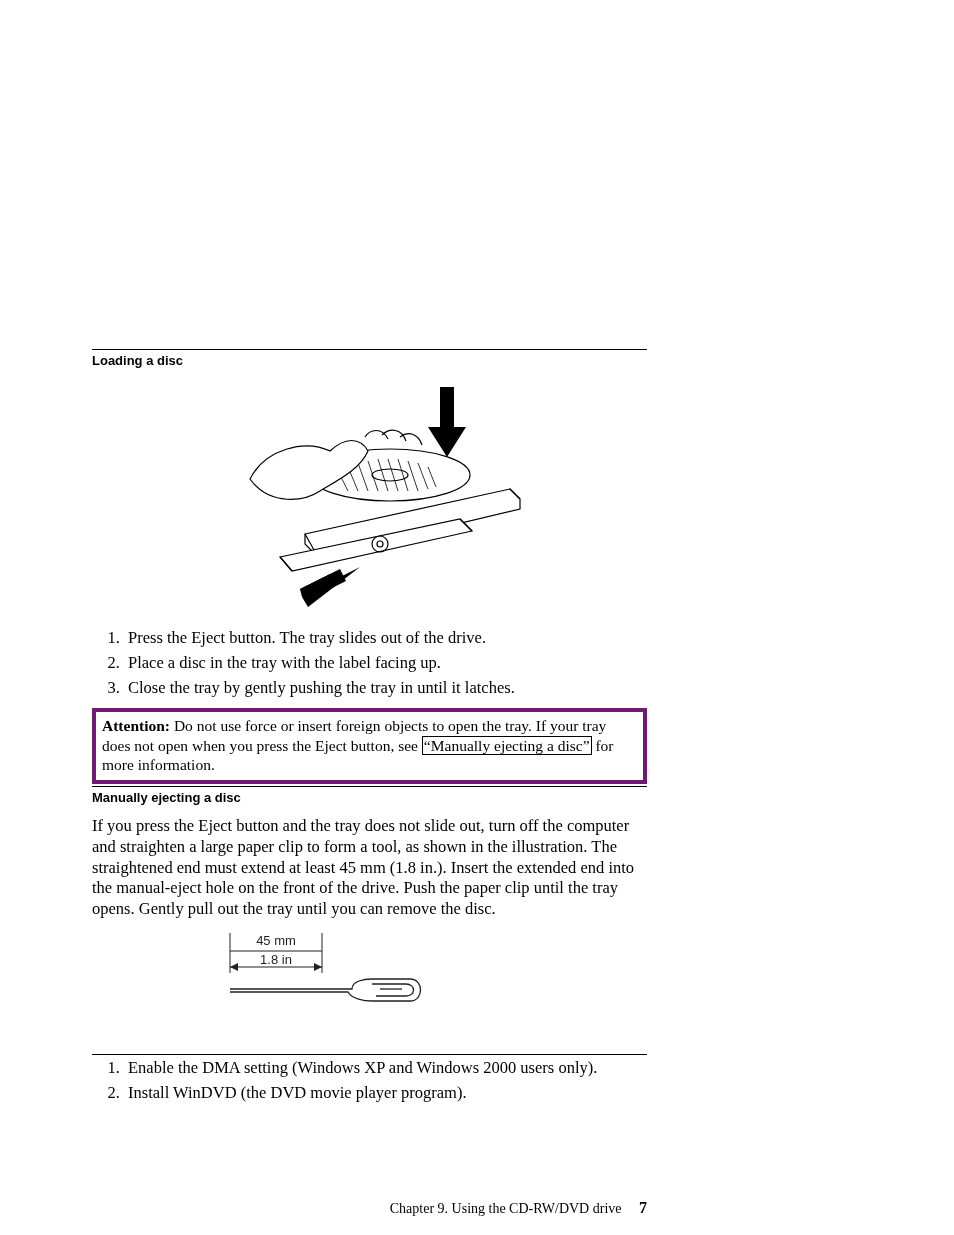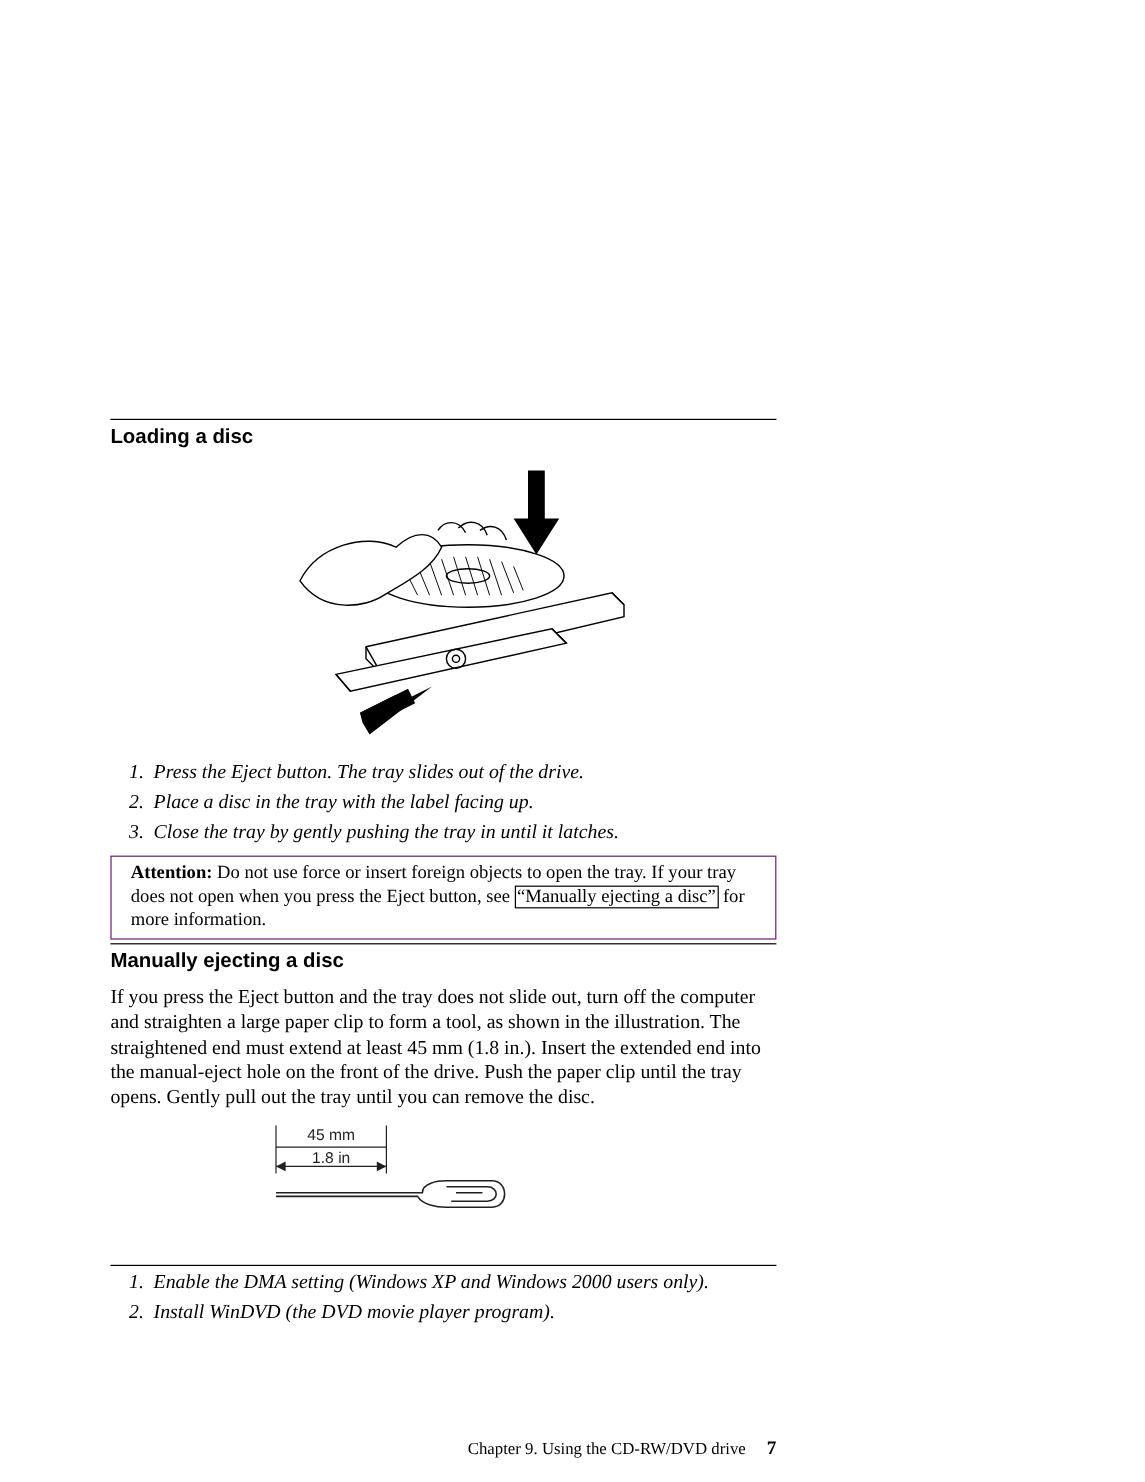--- a/index.html
+++ b/index.html
@@ -23,35 +23,34 @@
     box-sizing: border-box;
   }
   .rule {
     border: none;
     border-top: 1.5px solid #000;
     margin: 0 0 3px 0;
   }
   h2.section {
     font-family: Arial, Helvetica, sans-serif;
     font-weight: bold;
-    font-size: 17px;
+    font-size: 13px;
     margin: 0 0 10px 0;
   }
   ol.steps {
     margin: 0 0 6px 0;
     padding: 0 0 0 32px;
-    font-style: italic;
   }
   ol.steps li {
     margin: 0 0 4px 0;
     padding-left: 4px;
   }
   .attention-box {
-    border: 1px solid #701a75;
-    padding: 4px 6px 6px 16px;
+    border: 4px solid #701a75;
+    padding: 4px 6px 6px 6px;
     margin-top: 10px;
     font-size: 15.5px;
     line-height: 1.25;
   }
   .attention-box .lead {
     font-weight: bold;
   }
   .attention-box .link {
     text-decoration: none;
     color: #000;

